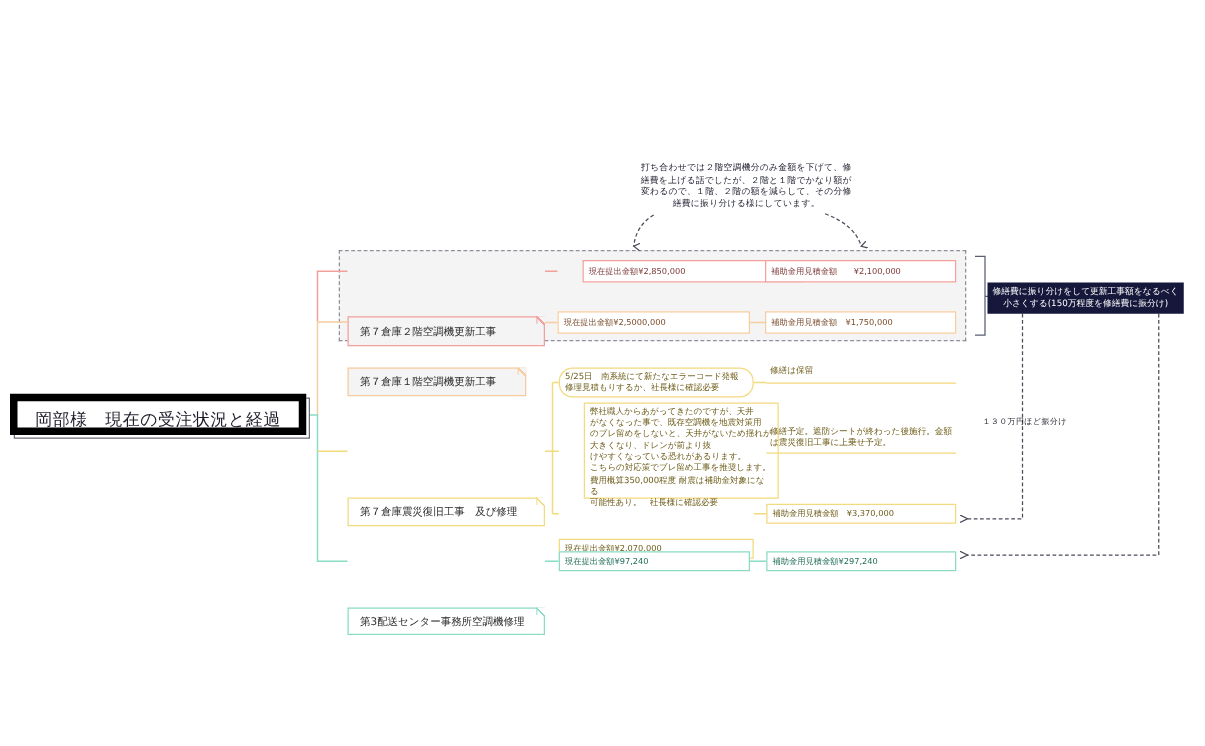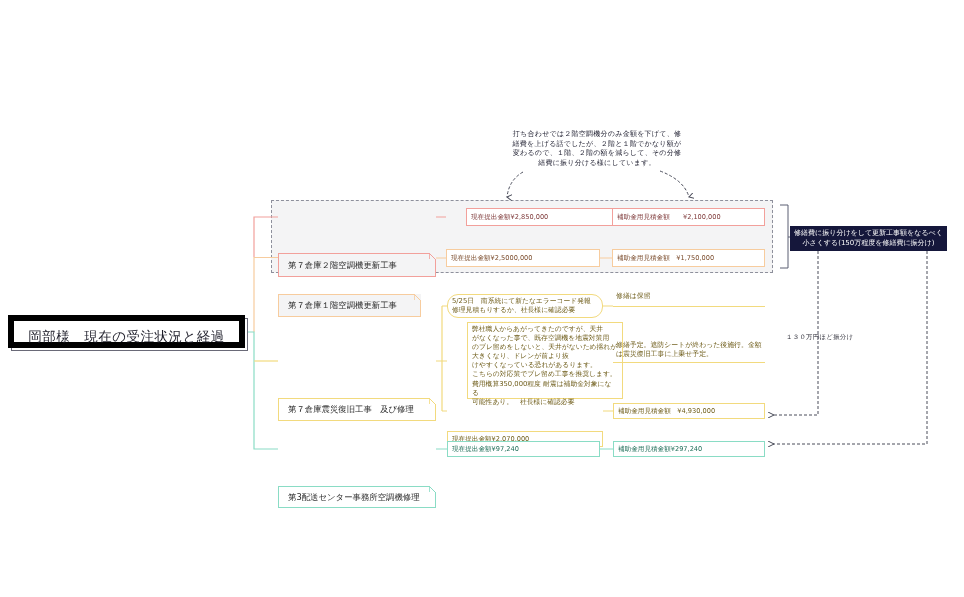--- a/index.html
+++ b/index.html
@@ -140,21 +140,21 @@
 こちらの対応策でブレ留め工事を推奨します。
 費用概算350,000程度 耐震は補助金対象になる
 可能性あり。　社長様に確認必要</div>
   <div class="abs sub yellow" style="left:447px;top:403px;width:156px;height:16px;line-height:14px;margin-top:28px;">
     <span>現在提出金額¥2,070,000</span>
   </div>
   <div class="abs uline yellow" style="left:613px;top:292px;width:152px;height:14.5px;">修繕は保留</div>
   <div class="abs uline yellow" style="left:613px;top:341px;width:152px;height:21.5px;">修繕予定。遮防シートが終わった後施行。金額
 は震災復旧工事に上乗せ予定。</div>
   <div class="abs sub yellow" style="left:613px;top:403px;width:152px;height:16px;line-height:14px;">
-    <span>補助金用見積金額　¥4,930,000</span>
+    <span>補助金用見積金額　¥3,370,000</span>
   </div>
 
   <div class="abs node teal" style="left:278px;top:438px;width:158px;height:22px;line-height:20px;">
     <span>第3配送センター事務所空調機修理</span>
   </div>
   <div class="abs sub teal" style="left:447px;top:441px;width:153px;height:16px;line-height:14px;">
     <span>現在提出金額¥97,240</span>
   </div>
   <div class="abs sub teal" style="left:613px;top:441px;width:152px;height:16px;line-height:14px;">
     <span>補助金用見積金額¥297,240</span>

